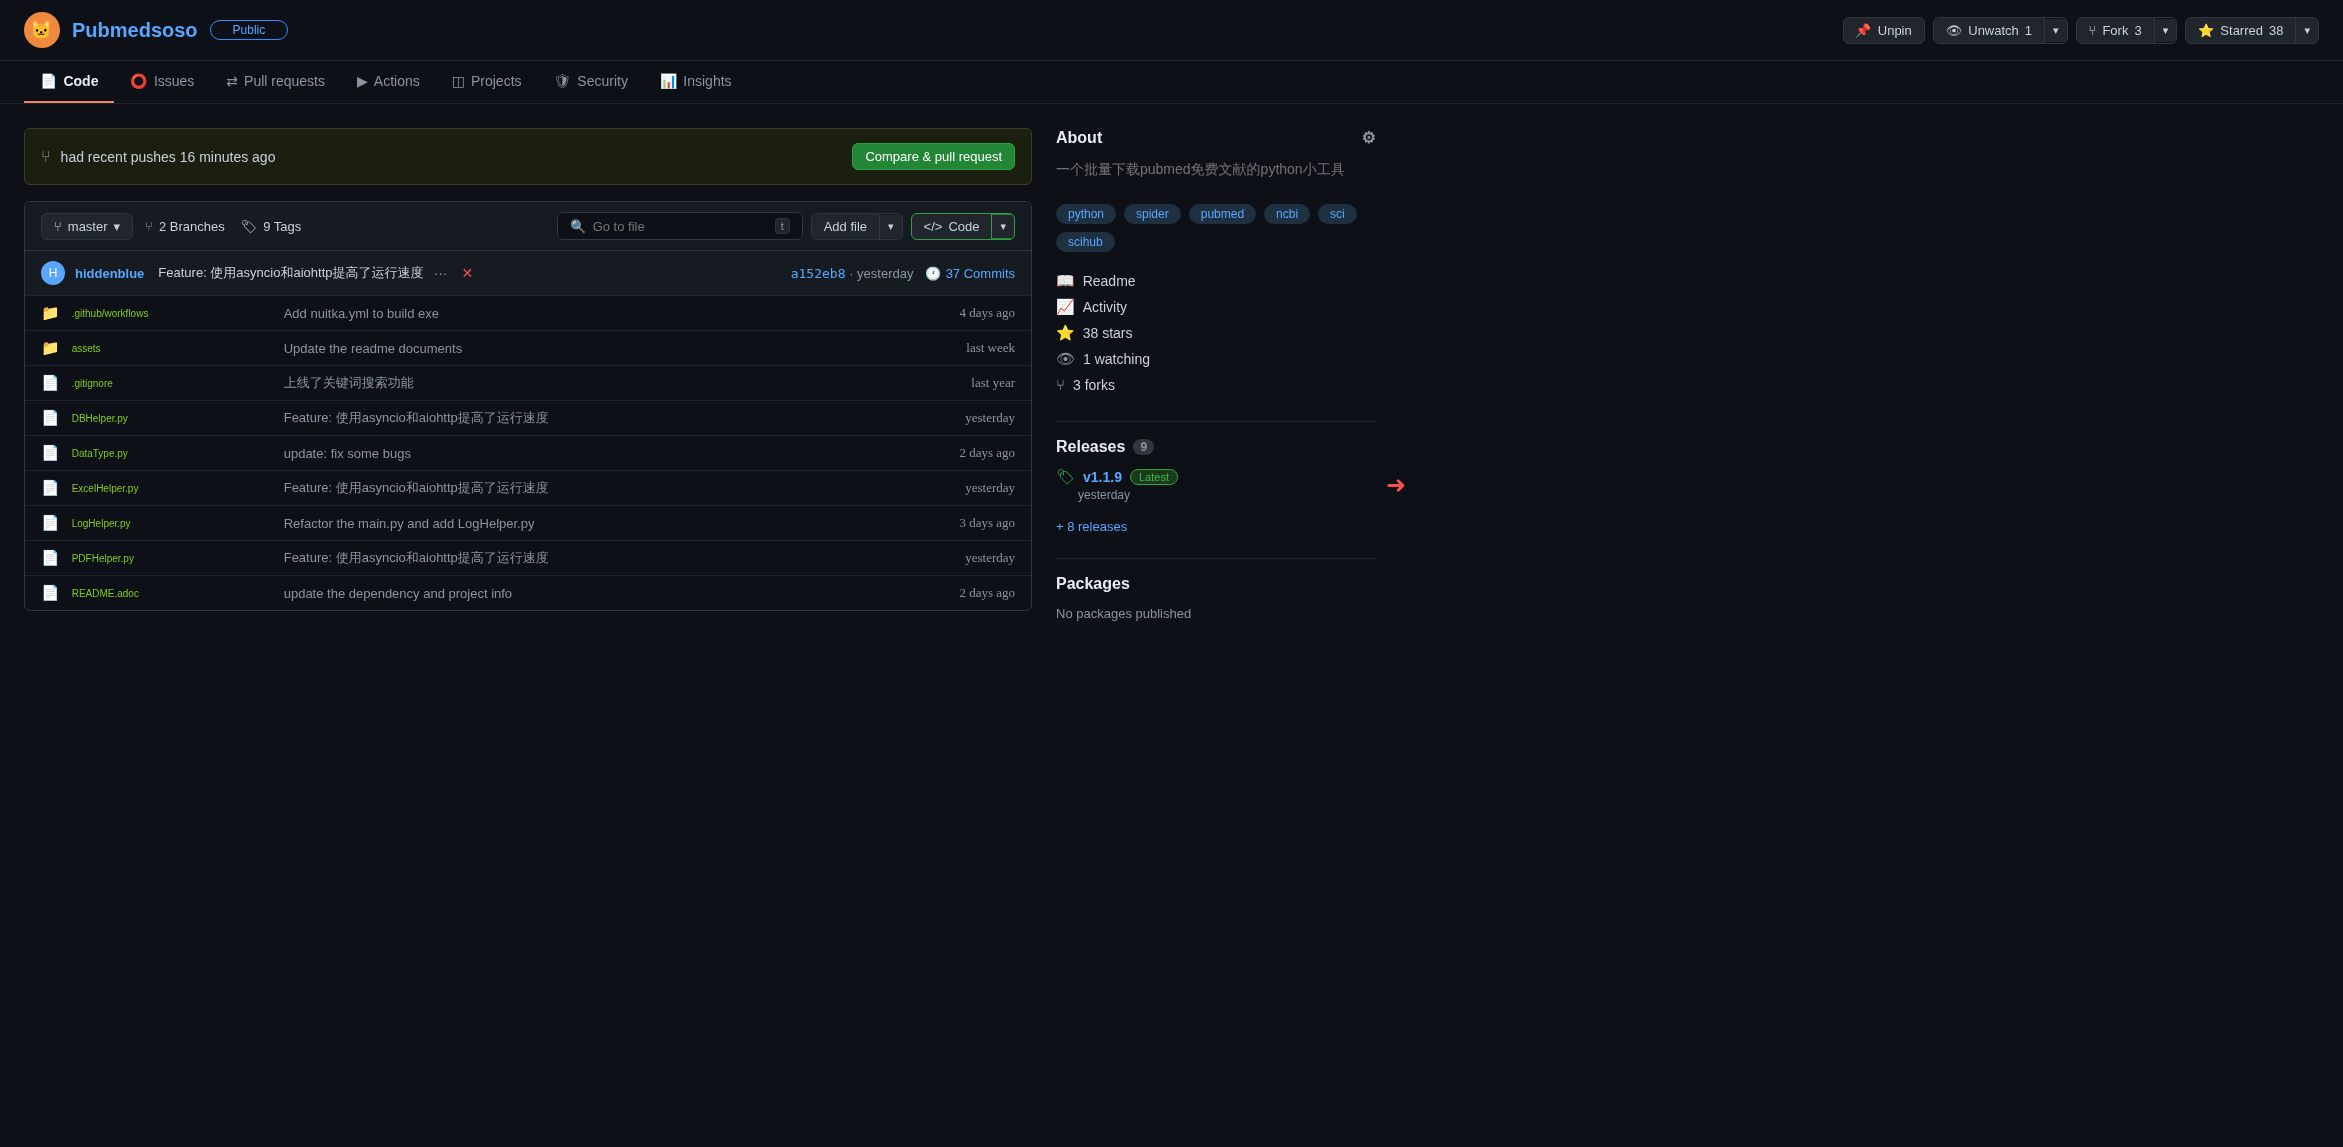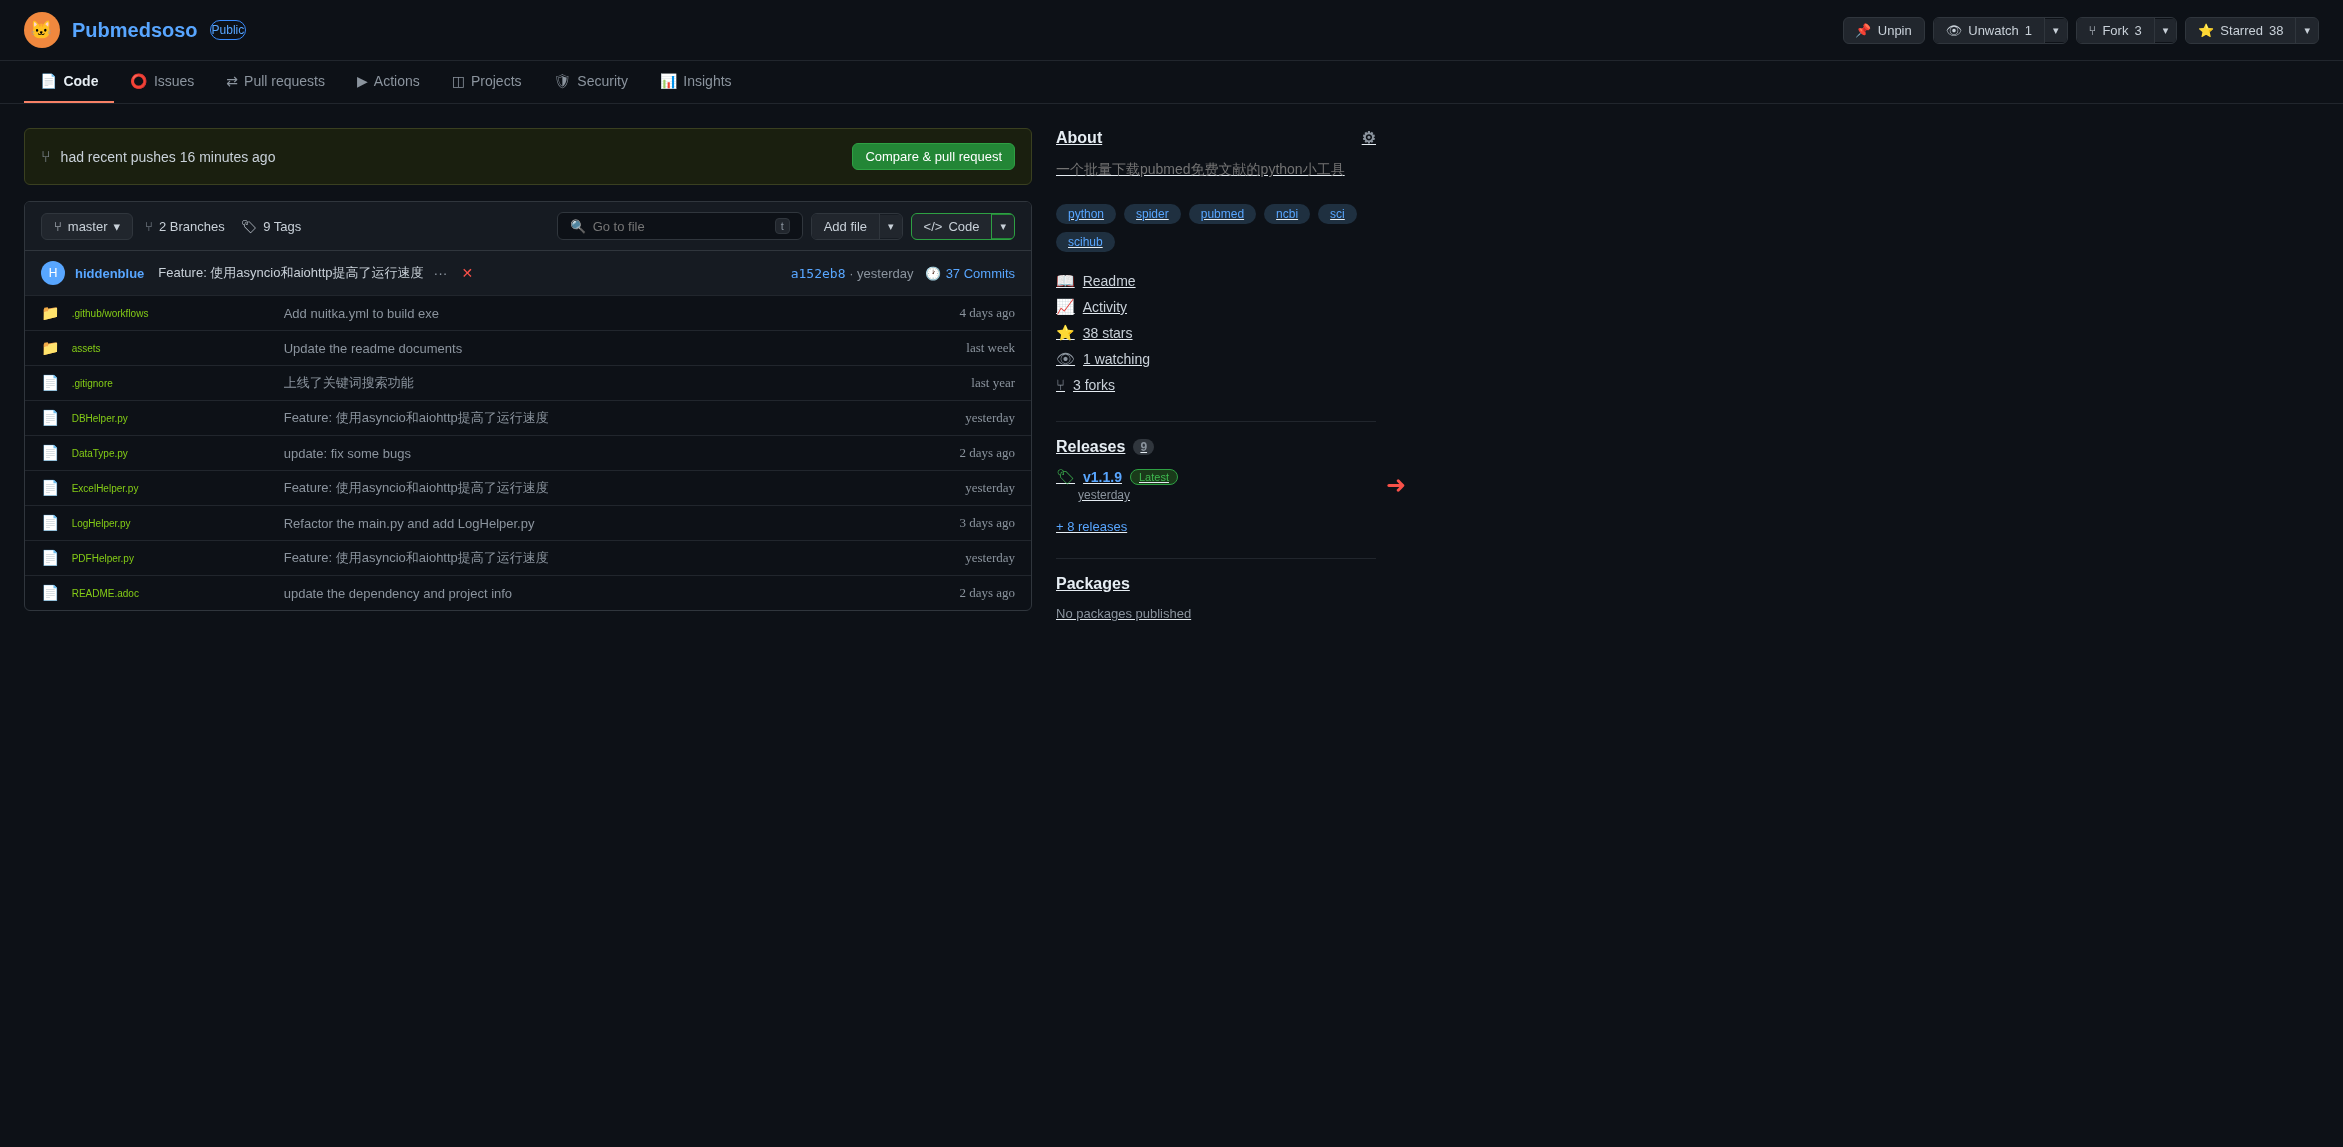--- a/index.html
+++ b/index.html
@@ -29,21 +29,21 @@
     }
     .repo-title {
       font-size: 20px;
       font-weight: 600;
       color: #58a6ff;
     }
     .public-badge {
       border: 1px solid #388bfd;
       color: #58a6ff;
       border-radius: 20px;
-      padding: 2px 1px;
+      padding: 2px 22px;
       font-size: 12px;
       font-weight: 500;
     }
     .header-spacer { flex: 1; }
     .header-actions {
       display: flex;
       gap: 8px;
       align-items: center;
     }
     .btn {
@@ -117,21 +117,21 @@
     }
 
     
     .main-layout {
       display: flex;
       padding: 24px 24px 0 24px;
       gap: 24px;
       max-width: 1400px;
     }
     .main-content { flex: 1; min-width: 0; }
-    .sidebar { width: 320px; flex-shrink: 0; text-decoration: underline; }
+    .sidebar { width: 320px; flex-shrink: 0; }
 
     
     .push-banner {
       display: flex;
       align-items: center;
       justify-content: space-between;
       background: #1a1f0f;
       border: 1px solid #3a4020;
       border-radius: 6px;
       padding: 14px 16px;

